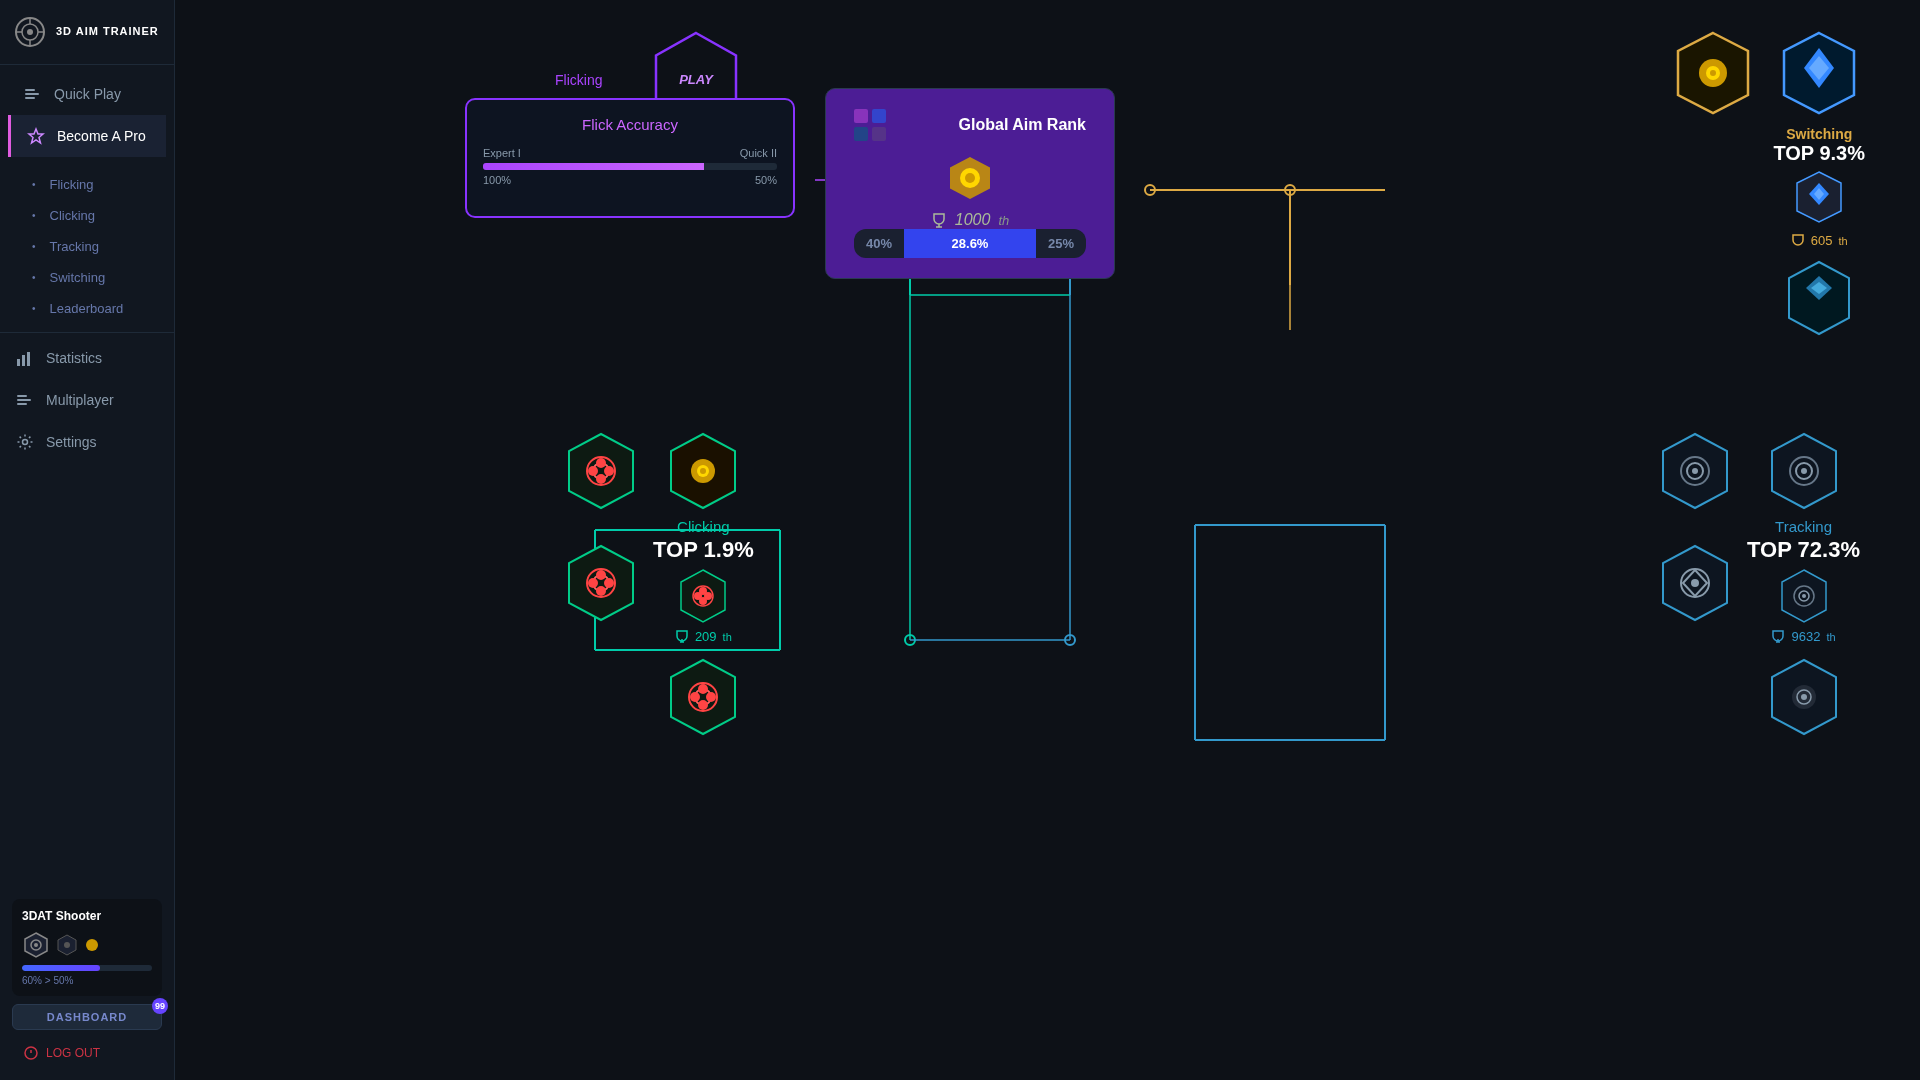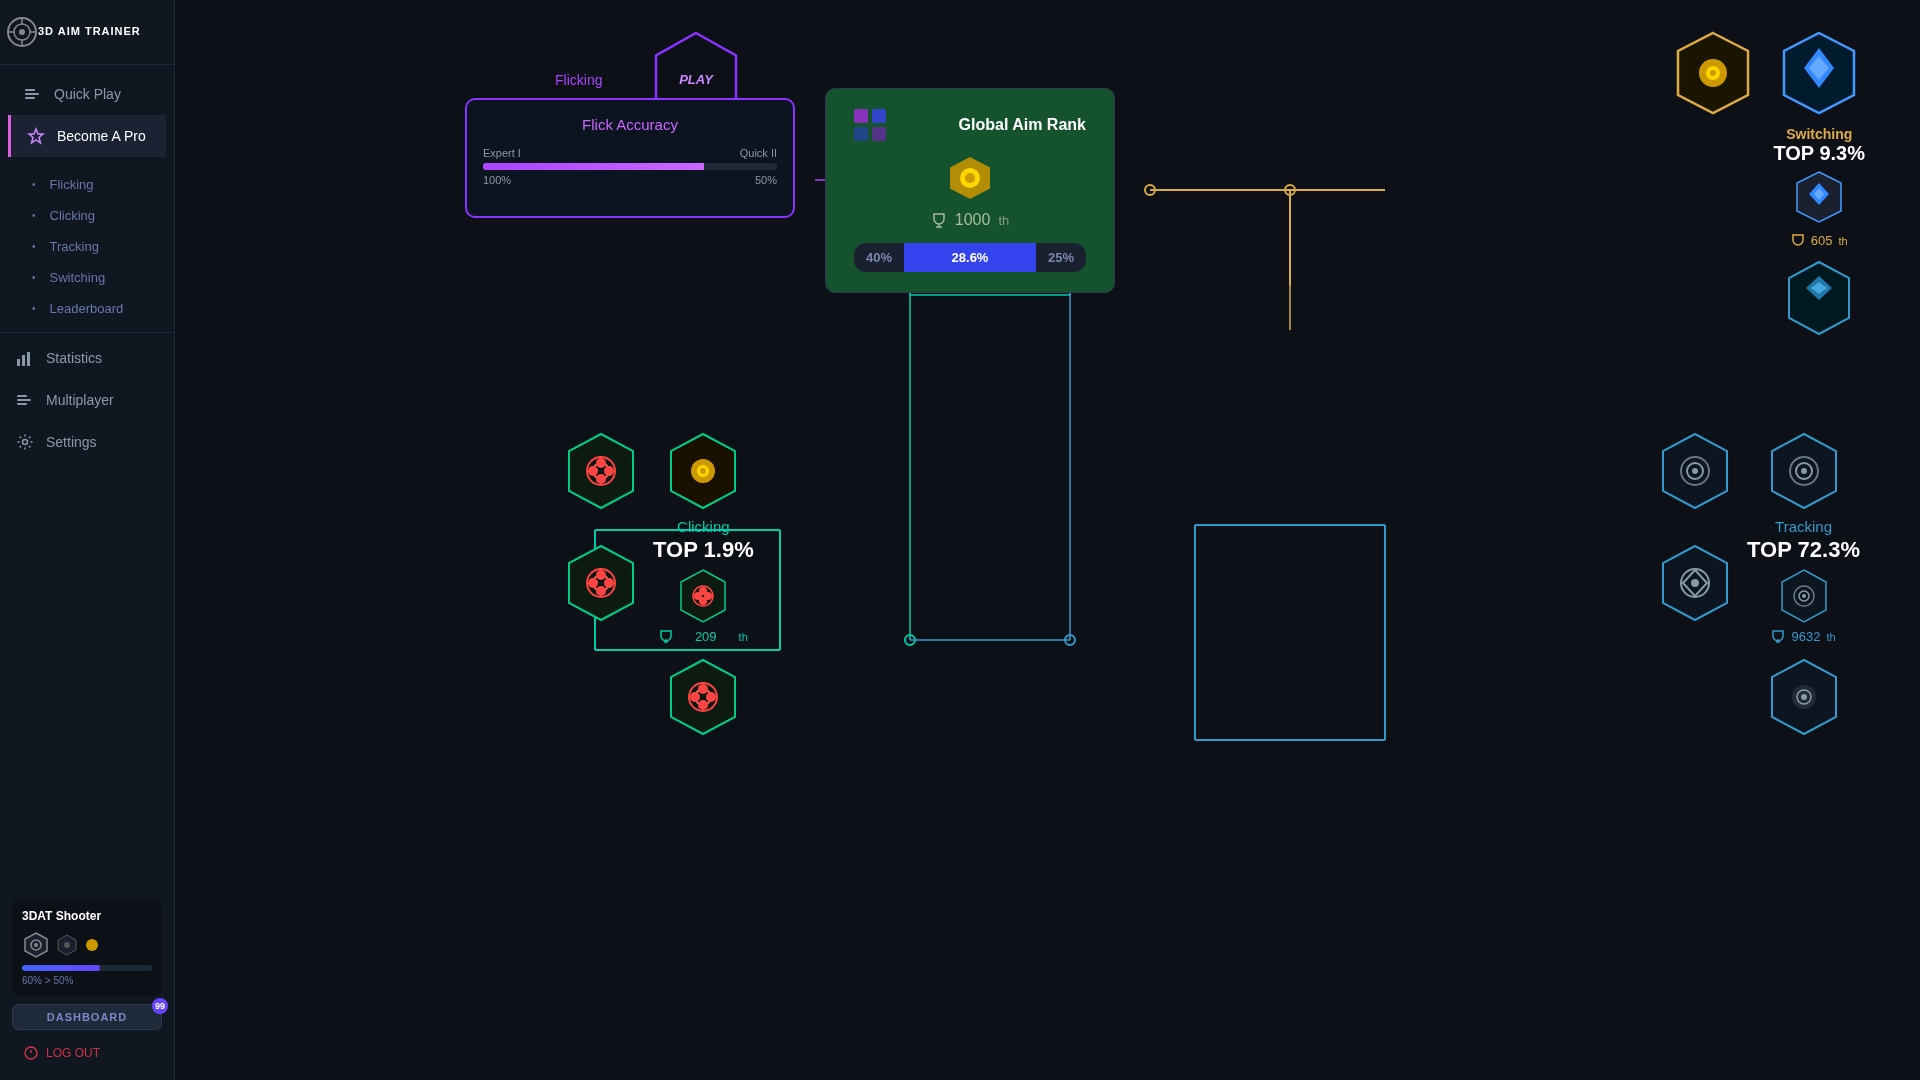--- a/index.html
+++ b/index.html
@@ -21,21 +21,22 @@
       height: 1080px;
       display: flex;
       flex-direction: column;
       padding: 0;
       border-right: 1px solid #1e2a38;
       position: relative;
     }
     .logo-area {
       display: flex;
       align-items: center;
-      padding: 16px 6px;
+      gap: 10px;
+      padding: 16px 14px;
       border-bottom: 1px solid #1e2a38;
     }
     .logo-icon {
       width: 32px;
       height: 32px;
     }
     .logo-text {
       font-size: 11px;
       font-weight: 700;
       color: #fff;
@@ -417,38 +418,38 @@
     </div>
     <div style="background:#1e2a38; border-radius:3px; height:7px; overflow:hidden; margin-bottom:4px;">
       <div style="background:linear-gradient(90deg,#aa44ff,#cc66ff); height:100%; width:75%;"></div>
     </div>
     <div style="display:flex; justify-content:space-between; font-size:11px; color:#8899aa; margin-bottom:14px;">
       <span>100%</span>
       <span>50%</span>
     </div>
   </div>
 
-  <div style="position:absolute; left:650px; top:88px; background:#14532d; border:1px solid #2a3a50; border-radius:10px; padding:20px 28px; width:290px; z-index:4; text-align:center;">
+  <div style="position:absolute; left:650px; top:88px; background:#4c1d95; border:1px solid #2a3a50; border-radius:10px; padding:20px 28px; width:290px; z-index:4; text-align:center;">
     <div style="display:flex; align-items:center; justify-content:space-between; margin-bottom:12px;">
       <div style="display:grid; grid-template-columns:1fr 1fr; gap:4px;">
         <div style="width:14px;height:14px;background:#8833bb;border-radius:2px;"></div>
         <div style="width:14px;height:14px;background:#3344cc;border-radius:2px;"></div>
         <div style="width:14px;height:14px;background:#224488;border-radius:2px;"></div>
         <div style="width:14px;height:14px;background:#553388;border-radius:2px;"></div>
       </div>
       <span style="font-size:16px; font-weight:700;">Global Aim Rank</span>
     </div>
     <div style="display:flex; justify-content:center; margin-bottom:8px;">
       <svg width="50" height="50" viewBox="0 0 50 50">
         <polygon points="25,4 45,14.5 45,35.5 25,46 5,35.5 5,14.5" fill="#cc9900" opacity="0.85"></polygon>
         <circle cx="25" cy="25" r="10" fill="#ffd700"></circle>
         <circle cx="25" cy="25" r="5" fill="#cc9900"></circle>
       </svg>
     </div>
-    <div style="display:flex; align-items:center; gap:8px; justify-content:center; margin-bottom:14px; color:#aabb99; font-size:16px;">
+    <div style="display:flex; align-items:center; gap:8px; justify-content:center; color:#aabb99; font-size:16px;font-style:italic;">
       <svg width="16" height="16" viewBox="0 0 16 16">
           <path d="M3 2h10v5a5 5 0 01-10 0V2z" fill="none" stroke="#aabb99" stroke-width="1.5"></path>
           <path d="M8 12v3M5 15h6" stroke="#aabb99" stroke-width="1.5"></path>
         </svg>
       <span>1000</span>
         <span style="font-size:13px; color:#889988;">th</span>
     </div>
     <div style="display:flex; border-radius:12px; overflow:hidden;">
       <div style="background:#1a2030; color:#7788aa; padding:7px 12px; font-size:13px; font-weight:700;">40%</div>
       <div style="background:#3344ee; color:#fff; flex:1; text-align:center; padding:7px 8px; font-size:13px; font-weight:700;">28.6%</div>
@@ -534,21 +535,21 @@
         <div style="font-size:22px; font-weight:700; margin-bottom:4px;">TOP 1.9%</div>
 
         <svg width="50" height="58" viewBox="0 0 50 58" style="margin-bottom:4px;">
           <polygon points="25,3 47,15 47,43 25,55 3,43 3,15" fill="#0d1a12" stroke="#00cc88" stroke-width="1.5"></polygon>
           <circle cx="25" cy="29" r="10" fill="none" stroke="#ff4444" stroke-width="1.5"></circle>
           <circle cx="25" cy="24" r="4" fill="#ff4444"></circle>
           <circle cx="25" cy="34" r="4" fill="#ff4444"></circle>
           <circle cx="20" cy="29" r="4" fill="#ff4444"></circle>
           <circle cx="30" cy="29" r="4" fill="#ff4444"></circle>
         </svg>
-        <div style="display:flex; align-items:center; gap:22px; color:#00ccaa; font-size:13px;">
+        <div style="display:flex; align-items:center; gap:6px; color:#00ccaa; font-size:13px;">
           <svg width="14" height="14" viewBox="0 0 14 14">
               <path d="M2 1h10v5a5 5 0 01-10 0V1z" fill="none" stroke="#00ccaa" stroke-width="1.5"></path>
               <path d="M7 9v3M5 12h4" stroke="#00ccaa" stroke-width="1.5"></path>
             </svg>
           <span>209</span>
             <span style="font-size:11px;">th</span>
         </div>
         <svg width="72" height="82" viewBox="0 0 72 82" style="margin-top:12px;">
           <polygon points="36,4 68,21 68,61 36,78 4,61 4,21" fill="#0d1a12" stroke="#00cc88" stroke-width="2"></polygon>
           <circle cx="36" cy="41" r="14" fill="none" stroke="#ff4444" stroke-width="2"></circle>

